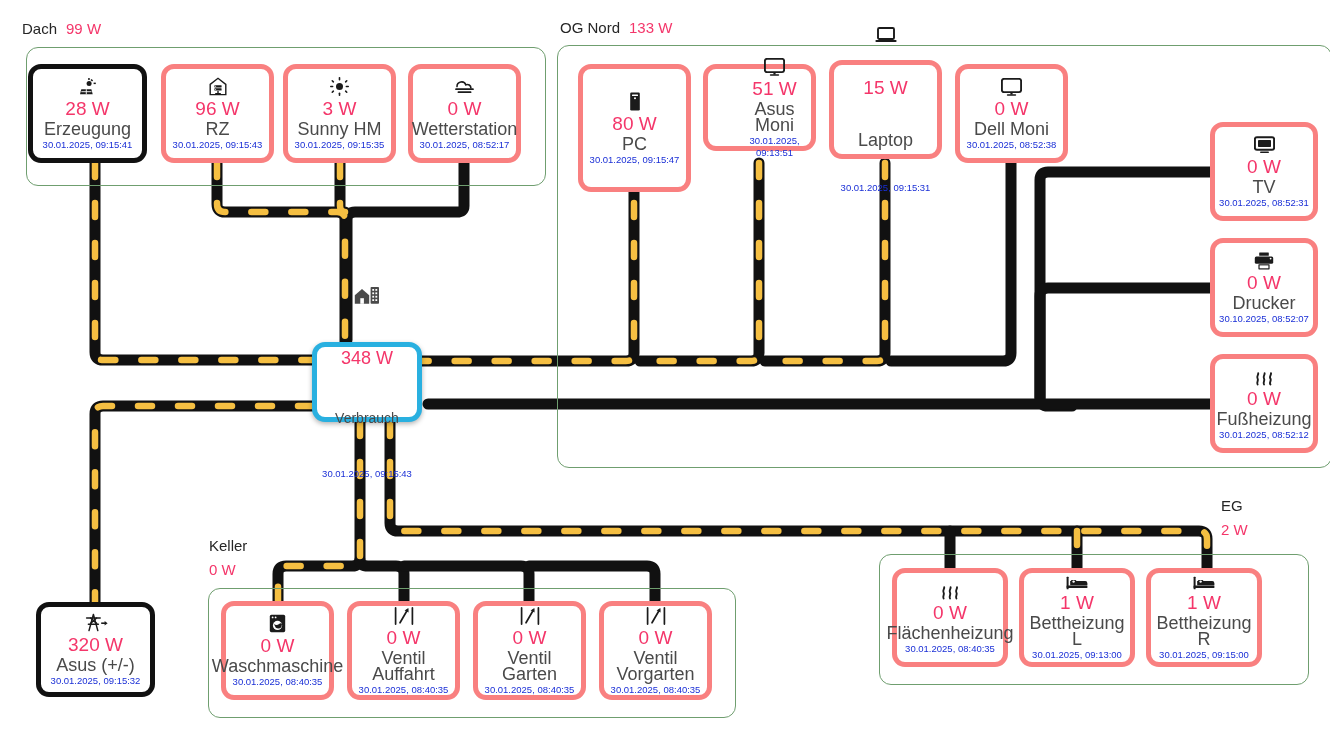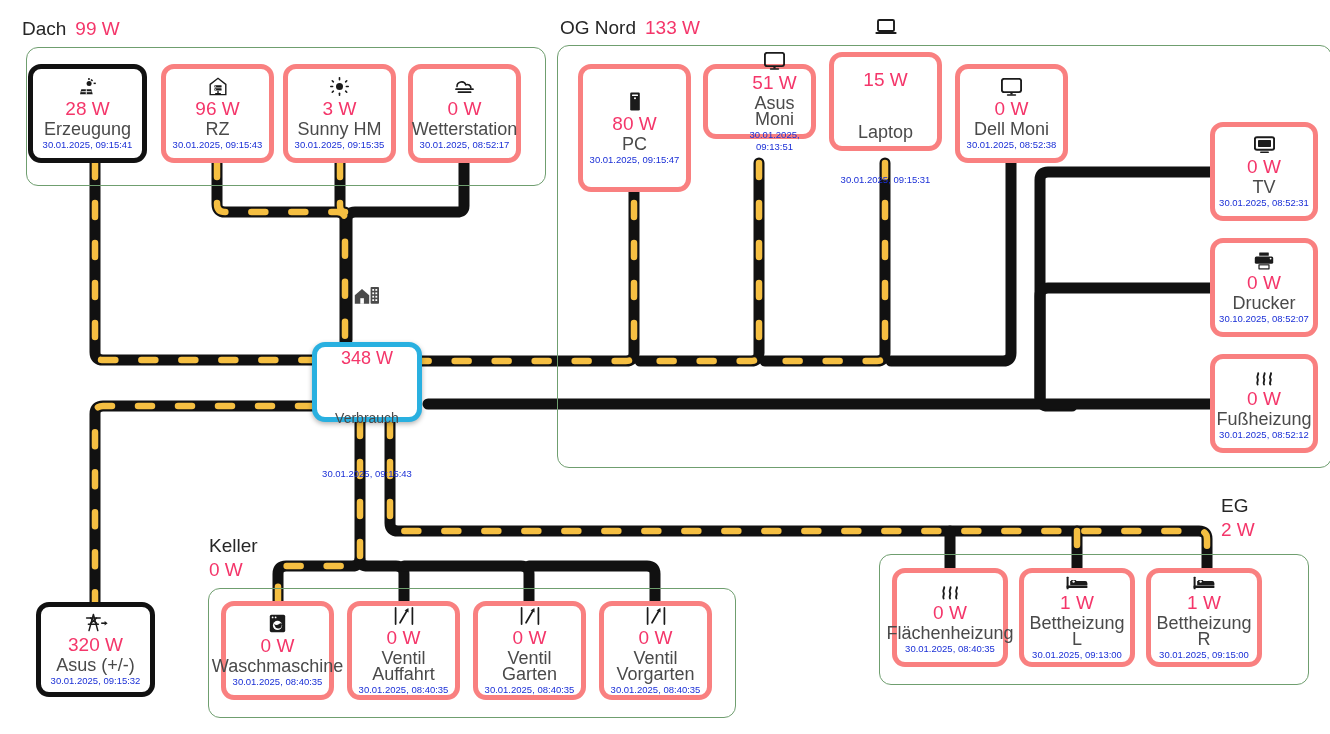--- a/index.html
+++ b/index.html
@@ -4,21 +4,21 @@
 <style>
   html,body{margin:0;padding:0;background:#ffffff;}
   body{width:1330px;height:734px;font-family:"Liberation Sans",sans-serif;
        -webkit-font-smoothing:antialiased;overflow:hidden;}
   #stage{position:relative;width:1330px;height:734px;}
 
   
   .group{position:absolute;border:1.4px solid #6f9e6f;border-radius:12px;
          box-sizing:border-box;background:transparent;}
   .group-head{position:absolute;white-space:nowrap;color:#262626;
-              font-size:19px;line-height:19px;}
+              font-size:15px;line-height:19px;}
   .group-head .gname{color:#262626;}
   .group-head .gval{color:#f4366a;margin-left:9px;}
   .group-head.stacked .gval{display:block;margin-left:0;margin-top:5px;}
 
   
   #wires{position:absolute;left:0;top:0;width:1330px;height:734px;}
   .wire-base{fill:none;stroke:#111111;stroke-width:11;stroke-linecap:round;
              stroke-linejoin:round;}
   .wire-dash{fill:none;stroke:#f5bf42;stroke-width:6.5;
              stroke-linecap:round;stroke-linejoin:round;
@@ -171,33 +171,33 @@
             <g fill="#fff">
               <rect x="3.0" y="2.4" width="6.0" height="1.5" rx="0.5"></rect>
               <circle cx="6.0" cy="6.3" r="1.0"></circle>
             </g>
           </svg>
         </div>
         <div class="val">80 W</div>
         <div class="nm">PC</div>
         <div class="ts">30.01.2025, 09:15:47</div>
       </div>
-      <div class="node " style="left: 703px; top: 64px; width: 113px; height: 75px; padding-left: 33px;">
+      <div class="node " style="left: 703px; top: 64px; width: 113px; height: 87px; padding-left: 33px;">
         <div class="ico">
           <svg width="21" height="18" viewBox="0 0 21 18">
             <rect x="0.9" y="0.9" width="19.2" height="13.2" rx="2.0" fill="none" stroke="#1b1b1b" stroke-width="1.9"></rect>
             <rect x="9.4" y="14.1" width="2.2" height="2.5" fill="#1b1b1b"></rect>
             <rect x="5.8" y="16.2" width="9.4" height="1.6" rx="0.8" fill="#1b1b1b"></rect>
           </svg>
         </div>
         <div class="val">51 W</div>
         <div class="nm">Asus Moni</div>
         <div class="ts">30.01.2025, 09:13:51</div>
       </div>
-      <div class="node " style="left: 829px; top: 52px; width: 113px; height: 99px; gap: 32px;">
+      <div class="node " style="left: 829px; top: 60px; width: 113px; height: 99px; gap: 32px;">
         <div class="ico">
           <svg width="22" height="16" viewBox="0 0 22 16">
             <rect x="3.0" y="1.0" width="16.0" height="11.0" rx="1.3" fill="none" stroke="#1b1b1b" stroke-width="1.9"></rect>
             <rect x="0.4" y="13.0" width="21.2" height="2.0" rx="1.0" fill="#1b1b1b"></rect>
           </svg>
         </div>
         <div class="val">15 W</div>
         <div class="nm">Laptop</div>
         <div class="ts">30.01.2025, 09:15:31</div>
       </div>

